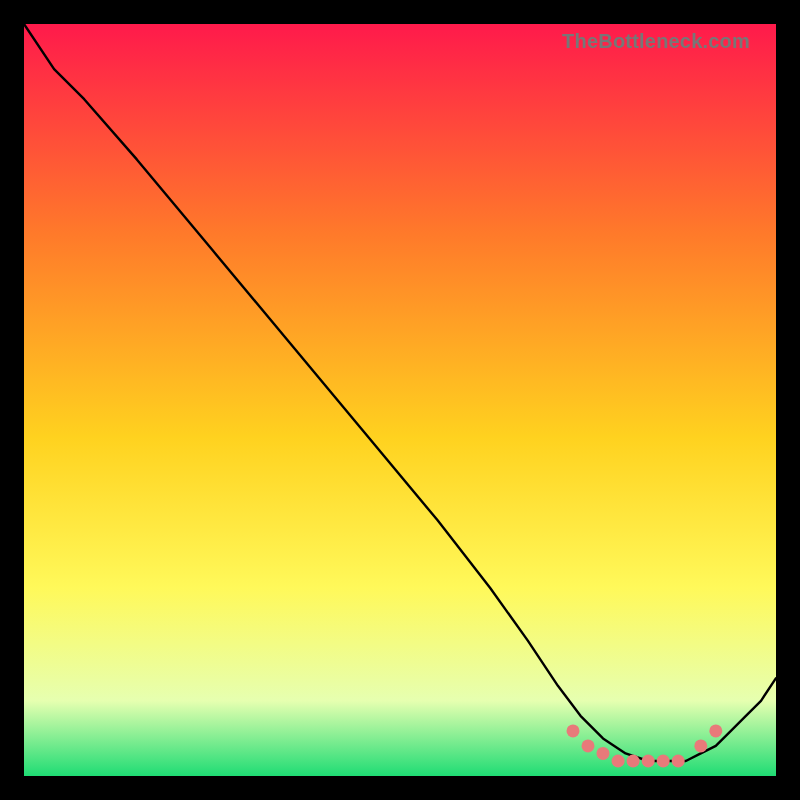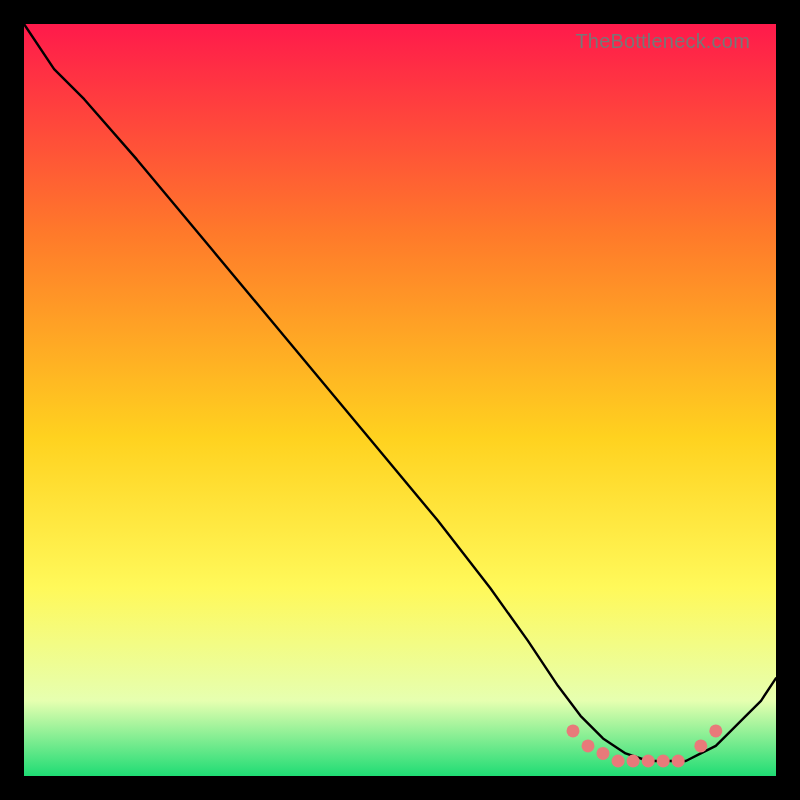--- a/index.html
+++ b/index.html
@@ -25,21 +25,21 @@
     top: 0;
     width: 752px;
     height: 752px;
   }
   .watermark {
     position: absolute;
     top: 6px;
     right: 26px;
     color: #777;
     font-size: 20px;
-    font-weight: 400;
+    font-weight: 700;
     letter-spacing: 0.2px;
     z-index: 10;
     user-select: none;
   }
   svg {
     display: block;
   }
 </style>
 </head>
 <body>

